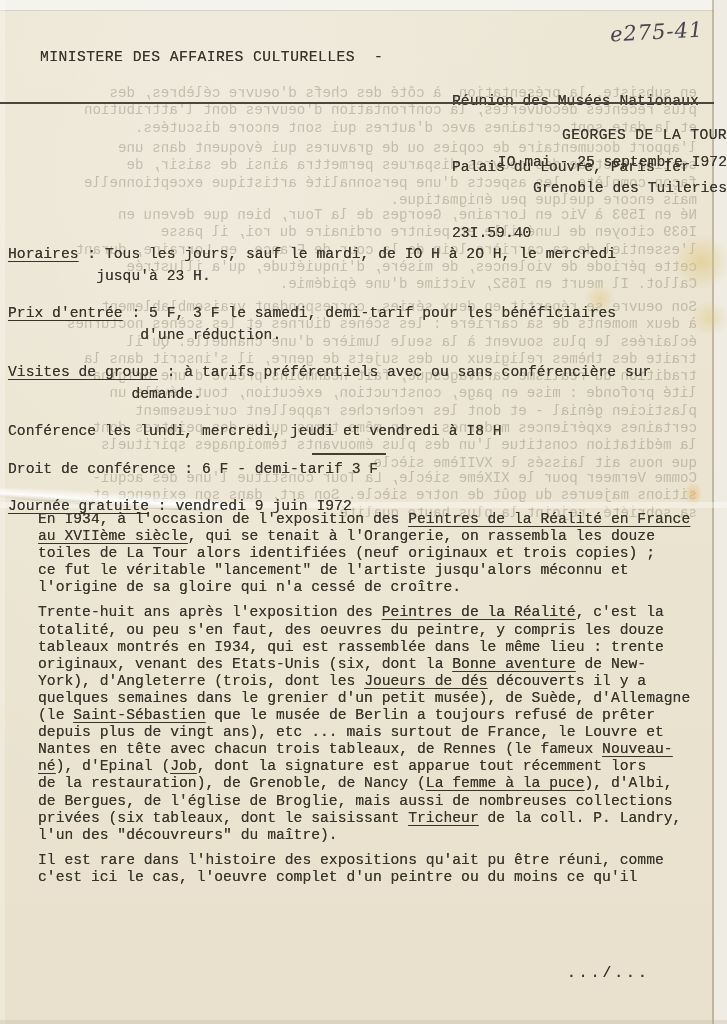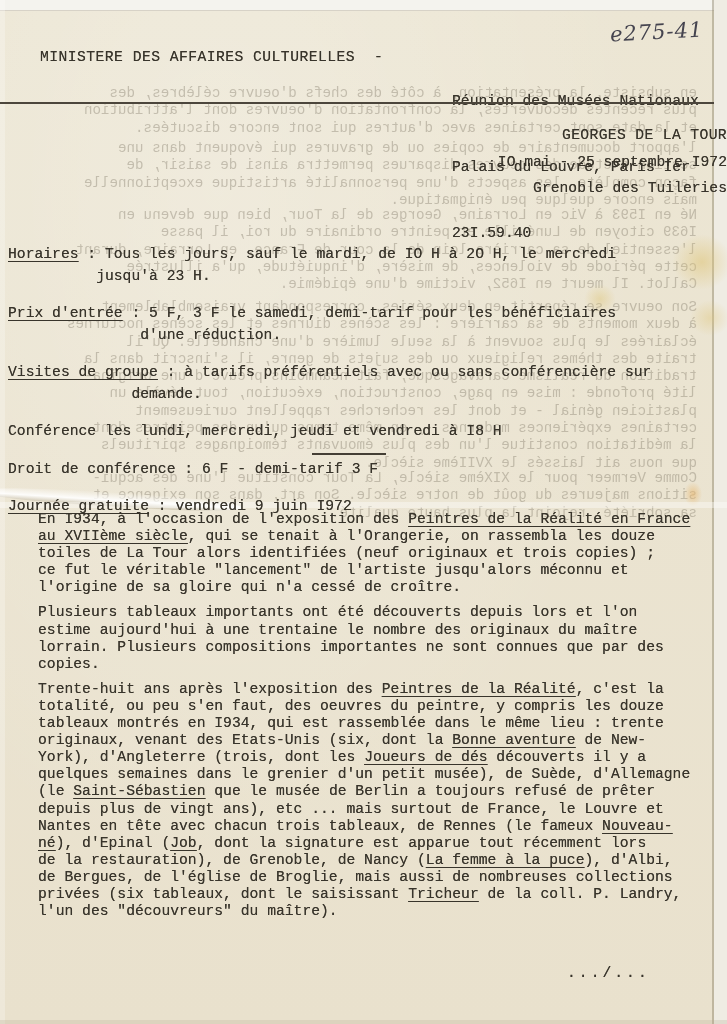--- a/index.html
+++ b/index.html
@@ -147,35 +147,33 @@
     </div>
 
   <div class="sep-dash"></div>
 
   <div class="bodytext ink">
       <div class="para"><span>En I934, à l'occasion de l'exposition des </span><span class="u">Peintres de la Réalité en France
 au XVIIème siècle</span><span>, qui se tenait à l'Orangerie, on rassembla les douze
 toiles de La Tour alors identifiées (neuf originaux et trois copies) ;
 ce fut le véritable "lancement" de l'artiste jusqu'alors méconnu et
 l'origine de sa gloire qui n'a cessé de croître.</span></div>
-      <div class="para"><span>Plusieurs tableaux importants ont été découverts depuis lors et l'on
-estime aujourd'hui à une trentaine le nombre des originaux du maître
-lorrain. Plusieurs compositions importantes ne sont connues que par des
-copies.</span></div>
       <div class="para"><span>Trente-huit ans après l'exposition des </span><span class="u">Peintres de la Réalité</span><span>, c'est la
 totalité, ou peu s'en faut, des oeuvres du peintre, y compris les douze
 tableaux montrés en I934, qui est rassemblée dans le même lieu : trente
 originaux, venant des Etats-Unis (six, dont la </span><span class="u">Bonne aventure</span><span> de New-
 York), d'Angleterre (trois, dont les </span><span class="u">Joueurs de dés</span><span> découverts il y a
 quelques semaines dans le grenier d'un petit musée), de Suède, d'Allemagne
 (le </span><span class="u">Saint-Sébastien</span><span> que le musée de Berlin a toujours refusé de prêter
 depuis plus de vingt ans), etc ... mais surtout de France, le Louvre et
 Nantes en tête avec chacun trois tableaux, de Rennes (le fameux </span><span class="u">Nouveau-
 né</span><span>), d'Epinal (</span><span class="u">Job</span><span>, dont la signature est apparue tout récemment lors
 de la restauration), de Grenoble, de Nancy (</span><span class="u">La femme à la puce</span><span>), d'Albi,
 de Bergues, de l'église de Broglie, mais aussi de nombreuses collections
 privées (six tableaux, dont le saisissant </span><span class="u">Tricheur</span><span> de la coll. P. Landry,
 l'un des "découvreurs" du maître).</span></div>
+      <div class="para"><span>Il est rare dans l'histoire des expositions qu'ait pu être réuni, comme
+c'est ici le cas, l'oeuvre complet d'un peintre ou du moins ce qu'il</span></div>
     </div>
 
   <div class="footer ink">.../...</div>
 
 </div>
 
 </body></html>

